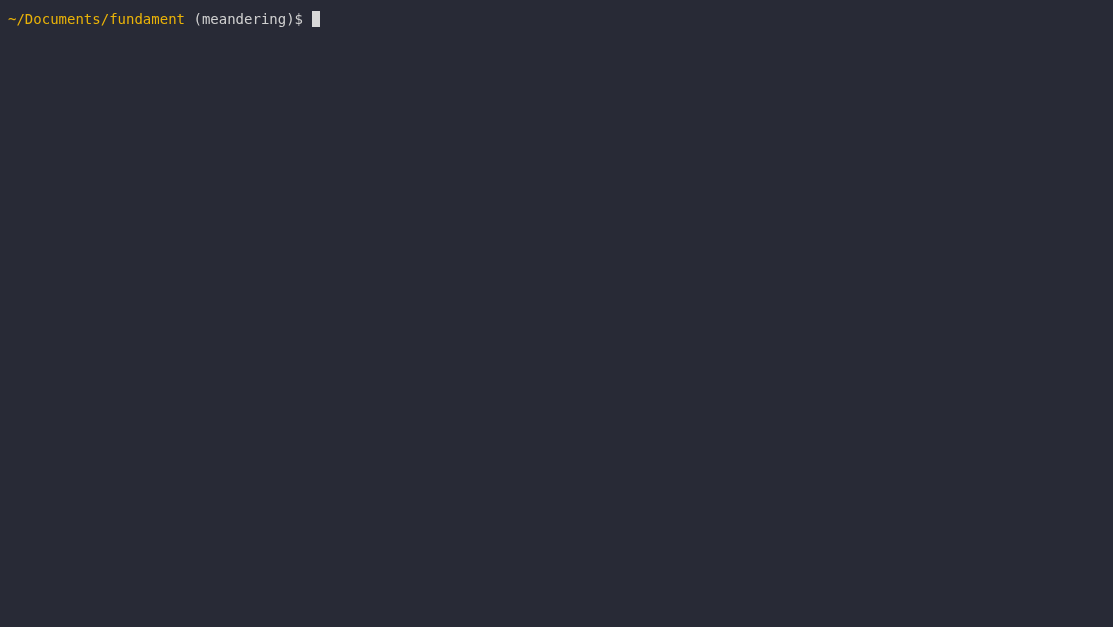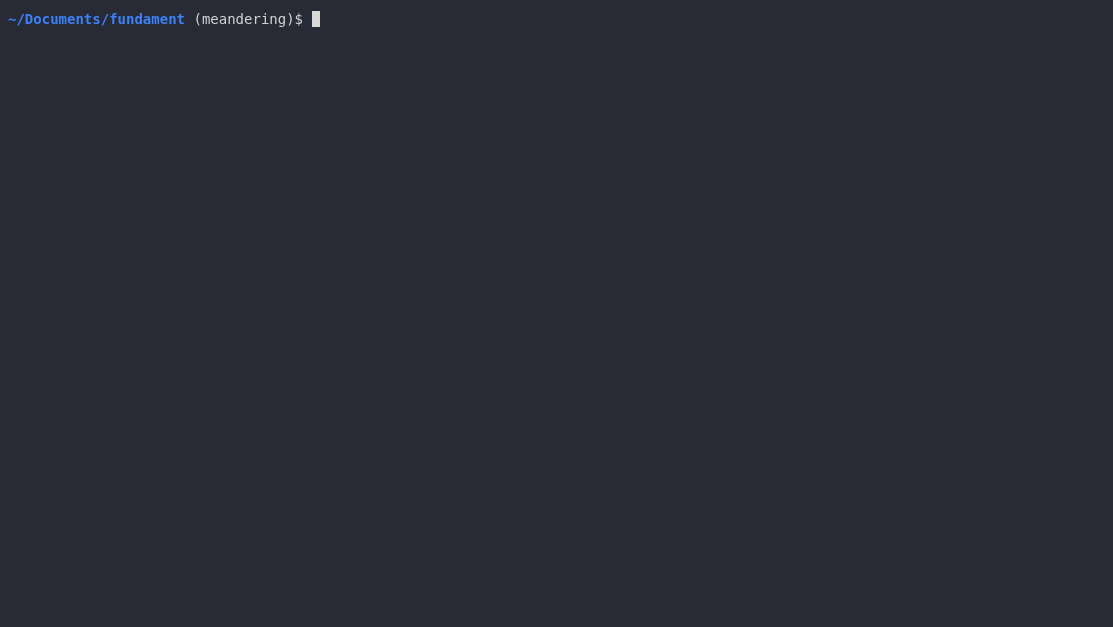--- a/index.html
+++ b/index.html
@@ -16,22 +16,22 @@
       line-height: 1.4;
       padding: 10px 8px;
       overflow: hidden;
     }
     .prompt-line {
       display: flex;
       align-items: baseline;
       white-space: pre;
     }
     .path {
-      color: #3b82f6;
-      font-weight: bold;
+      color: #eab308;
+      font-weight: normal;
     }
     .branch {
       color: #d0d0d0;
     }
     .dollar {
       color: #d0d0d0;
     }
     .cursor {
       display: inline-block;
       width: 8px;

